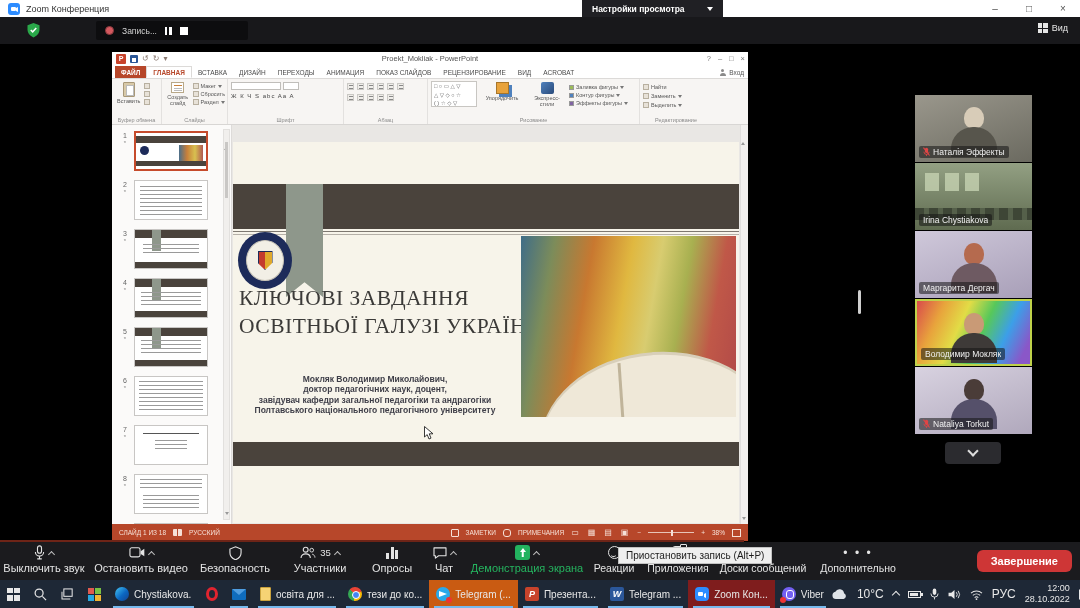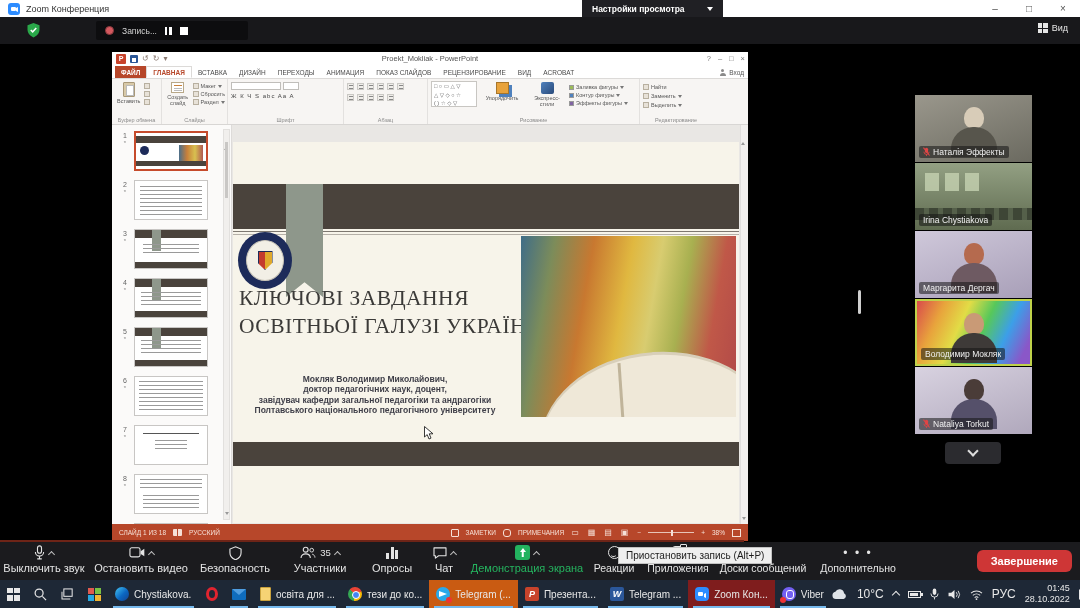--- a/index.html
+++ b/index.html
@@ -758,18 +758,18 @@
     <svg width="13" height="11" viewBox="0 0 14 12">
         <polygon points="0.5,4 3.5,4 7,1 7,11 3.5,8 0.5,8" fill="#e8e8e8"></polygon>
         <path d="M9 3.5a4 4 0 0 1 0 5M11 2a6.5 6.5 0 0 1 0 8" stroke="#e8e8e8" stroke-width="1" fill="none"></path>
       </svg>
     <svg width="13" height="11" viewBox="0 0 14 12">
         <path d="M1 4.5a9 9 0 0 1 12 0M3 7a6 6 0 0 1 8 0M5 9.3a3 3 0 0 1 4 0" stroke="#e8e8e8" stroke-width="1.1" fill="none"></path>
         <circle cx="7" cy="11" r="1" fill="#e8e8e8"></circle>
       </svg>
     <span class="txt">РУС</span>
     <div class="dt">
-      <span>01:45</span>
+      <span>12:00</span>
       <span>28.10.2022</span>
     </div>
     <i class="acticon"></i>
   </div>
 </div>
 
 </body></html>

